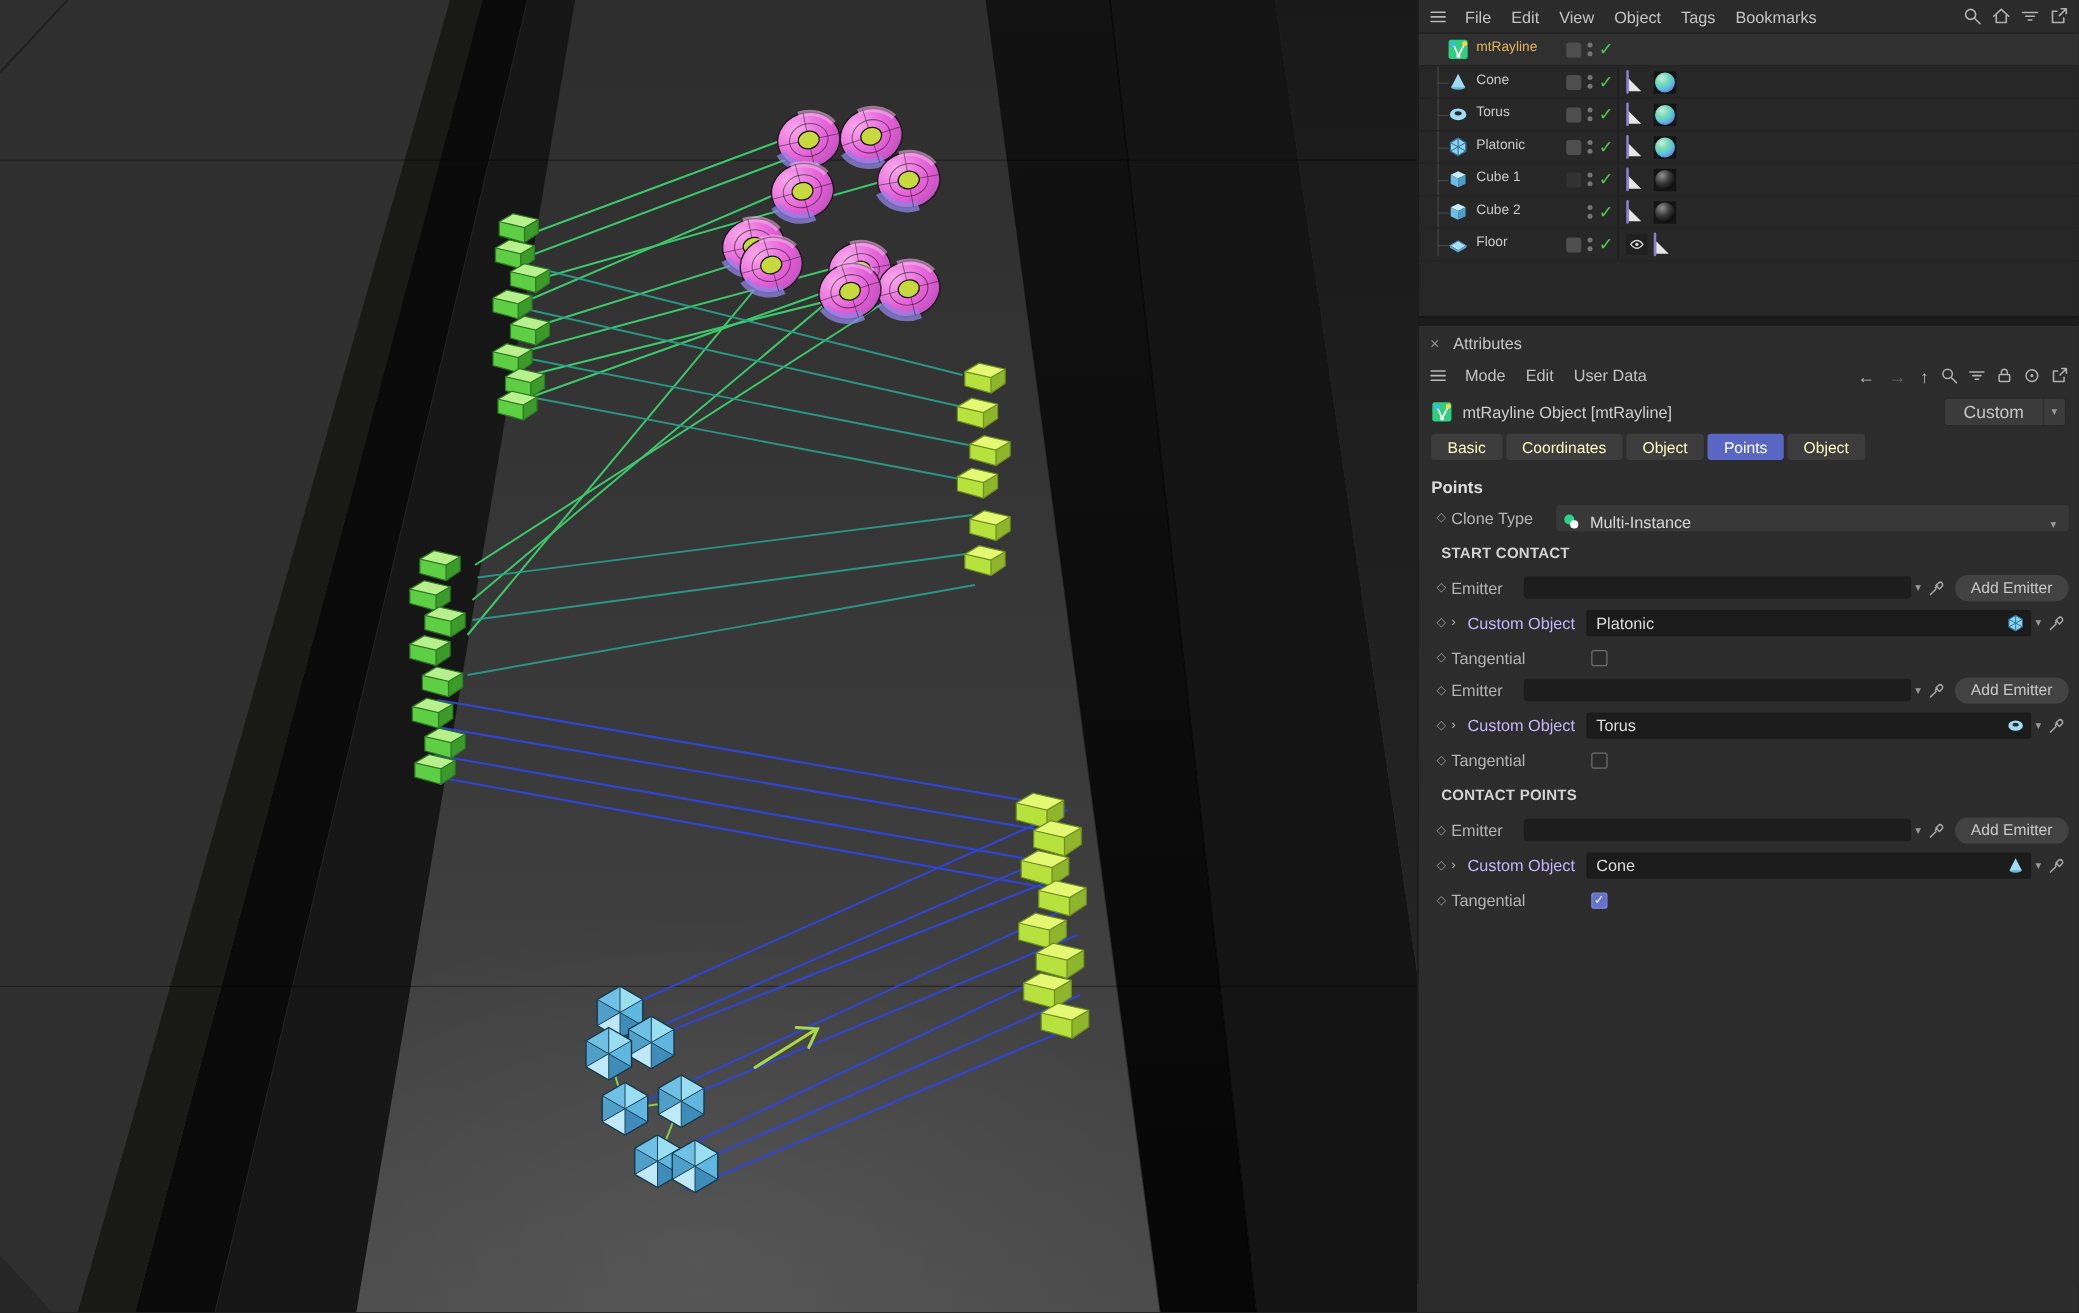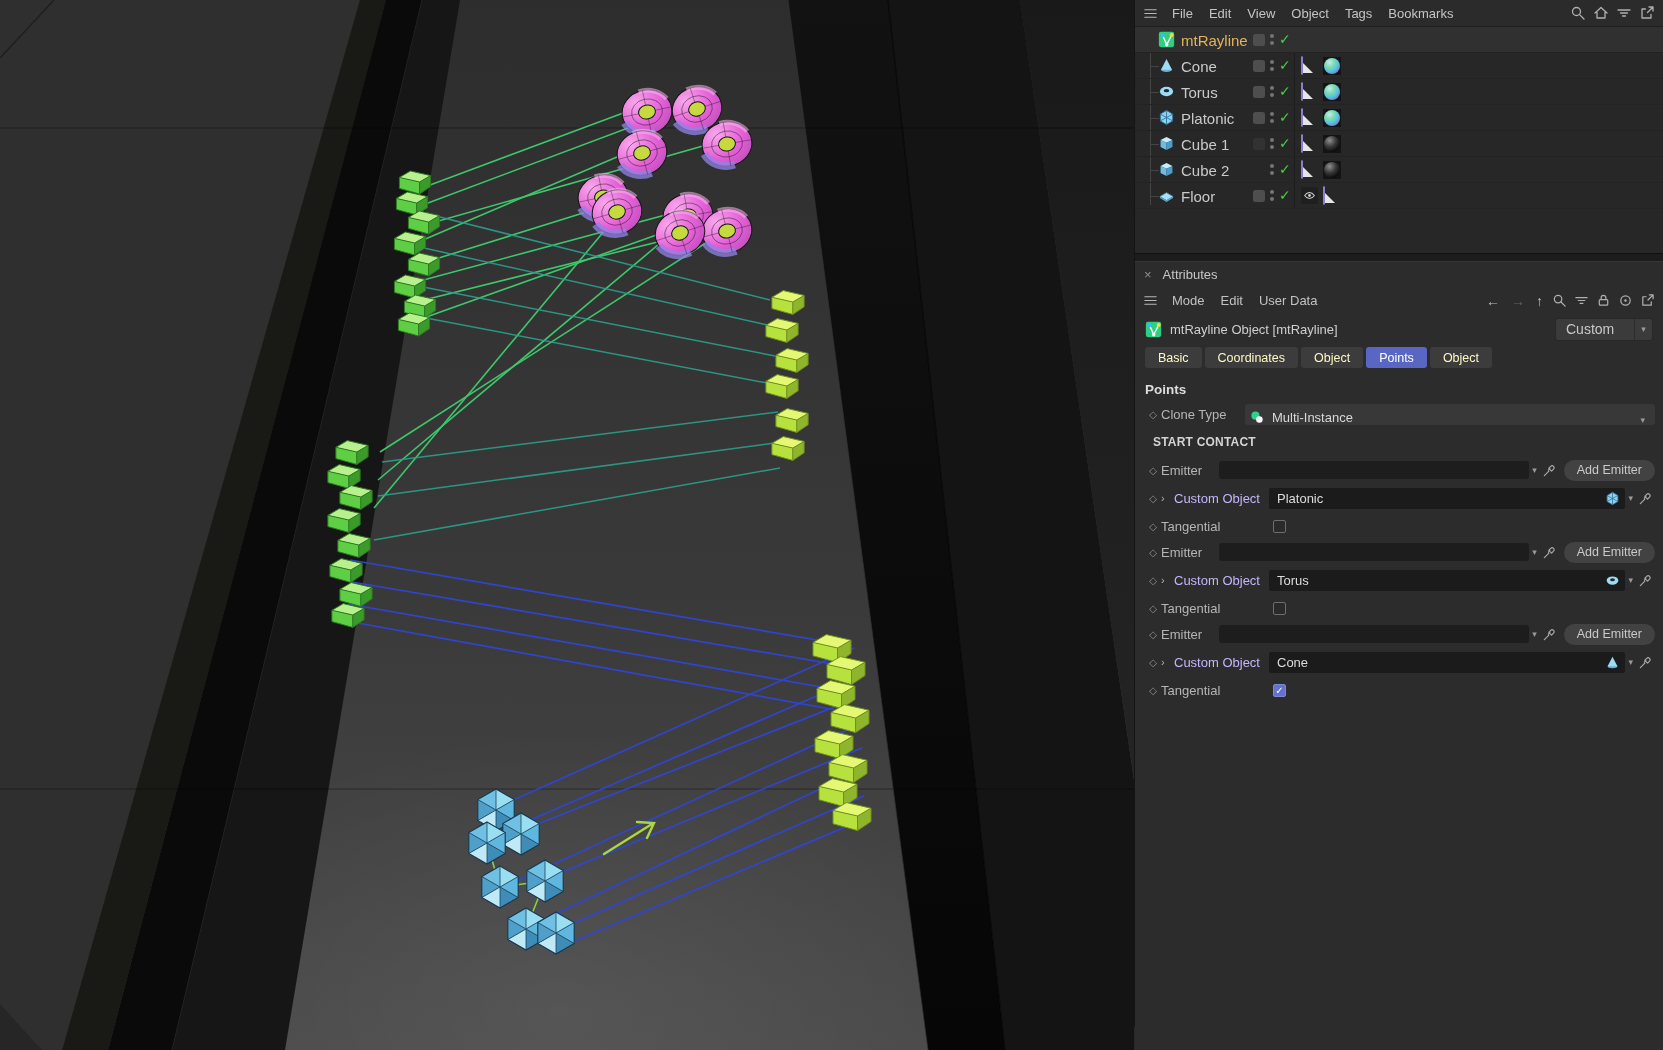--- a/index.html
+++ b/index.html
@@ -13,21 +13,21 @@
   .om-menubar .burger{margin-right:6px;display:flex;align-items:center;}
   .menu-item{padding:0 8px;cursor:default;white-space:nowrap;}
   .bar-icons{margin-left:auto;display:flex;align-items:center;gap:7px;}
   .om-body{position:relative;height:226px;background:#272727;border-top:1px solid #1f1f1f;}
   .om-col-divider{position:absolute;left:159px;top:0;height:182px;width:1px;background:#1c1c1c;}
   .om-tree-vert{position:absolute;left:15px;top:18px;width:1px;height:160px;background:#454545;}
   .om-row{position:relative;height:26px;border-bottom:1px solid #232323;box-sizing:border-box;}
   .om-row.sel{background:#303030;}
   .om-stub{position:absolute;left:15px;top:13px;width:9px;height:1px;background:#454545;}
   .ricon{position:absolute;left:23px;top:4px;width:17px;height:17px;}
-  .rname{position:absolute;left:46px;top:5px;font-size:15px;color:#c9c9c9;}
+  .rname{position:absolute;left:46px;top:5px;font-size:11px;color:#c9c9c9;}
   .rname.sel{color:#e3b45a;}
   .rlayer{position:absolute;left:118px;top:7px;width:12px;height:12px;border-radius:2.5px;background:#4e4e4e;}
   .rlayer.dark{background:#323232;}
   .rdots{position:absolute;left:135px;top:7px;display:flex;flex-direction:column;gap:3px;}
   .rdots .dot{width:4px;height:4px;border-radius:50%;background:#757575;}
   .rchk{position:absolute;left:144px;top:4px;color:#4ec94e;font-size:14px;font-weight:bold;}
   .slot1{position:absolute;left:166px;top:4px;}
   .slot2{position:absolute;left:188px;top:4px;}
   .tag-flag{width:16px;height:16px;background:#2f2f2f;border:1px solid #8a80d2;border-radius:2px;box-sizing:border-box;position:relative;overflow:hidden;}
   .tag-flag:after{content:"";position:absolute;left:1px;bottom:1px;border-left:10px solid #e6e6e6;border-top:10px solid transparent;}
@@ -39,21 +39,21 @@
 
   
   .panel-gap{height:7px;background:#1c1c1c;border-top:1px solid #121212;border-bottom:1px solid #363636;}
   .attrs{background:#2c2c2c;height:791px;}
   .attr-title{height:25px;display:flex;align-items:center;padding:0 9px;font-size:13px;color:#c6c6c6;}
   .attr-title .x{color:#8f8f8f;margin-right:11px;font-size:13px;cursor:default;}
   .attr-menubar{height:27px;display:flex;align-items:center;padding:0 8px;font-size:13px;color:#c2c2c2;}
   .attr-menubar .burger{margin-right:6px;display:flex;align-items:center;}
   .nav-arrow{font-size:14px;color:#bdbdbd;padding:0 2px;}
   .nav-arrow.dis{color:#636363;}
-  .attr-objheader{height:30px;display:flex;align-items:center;padding:0 10px;font-size:13px;color:#cfcfcf;gap:8px;}
+  .attr-objheader{height:30px;display:flex;align-items:center;padding:0 10px;font-size:13px;color:#cfcfcf;gap:8px;text-align:center;}
   .preset{margin-left:auto;display:flex;align-items:center;background:#3b3b3b;border-radius:3px;height:21px;border:1px solid #282828;}
   .preset .txt{padding:0 10px;font-size:14px;color:#c8c8c8;min-width:58px;}
   .preset .cap{width:17px;height:100%;display:flex;align-items:center;justify-content:center;border-left:1px solid #2c2c2c;color:#9a9a9a;font-size:9px;}
   .attr-tabs{display:flex;gap:3px;padding:3px 10px 7px;align-items:center;}
   .tab{height:21px;padding:0 13px;display:flex;align-items:center;background:#3c3c3c;border-radius:3px;font-size:12.5px;color:#fef9c3;cursor:default;}
   .tab.active{background:#5a66c4;color:#ffffff;}
   .attr-content{padding:2px 8px 0 10px;font-size:13px;color:#bdbdbd;}
   .ph{font-size:13.5px;color:#dddddd;height:24px;display:flex;align-items:center;font-weight:bold;}
   .arow{display:flex;align-items:center;height:26px;}
   .arow.co{height:30px;}
@@ -879,20 +879,21 @@
                   </svg>
                 </span>
               </div>
               <div class="arow tan">
                 <span class="dia">◇</span>
                 <span class="alabel">Tangential</span>
                 <span class="cbox"></span>
               </div>
             </div>
             <div>
+              <div class="grp-h">CONTACT POINTS</div>
               <div class="arow emit">
                 <span class="dia">◇</span>
                 <span class="alabel">Emitter</span>
                 <span class="einput"></span>
                 <span class="car">▾</span>
                 <span class="dropper">
                   <svg width="15" height="15" viewBox="0 0 16 16" fill="none" stroke="#a8a8a8" stroke-width="1.3" stroke-linecap="round" stroke-linejoin="round">
                     <path d="M2.5 13.5l4.8-4.8M6.8 7.6l1.6-1.6M9.3 3.6a2.1 2.1 0 0 1 3 3l-2.1 2.1-3-3z"></path>
                   </svg>
                 </span>

